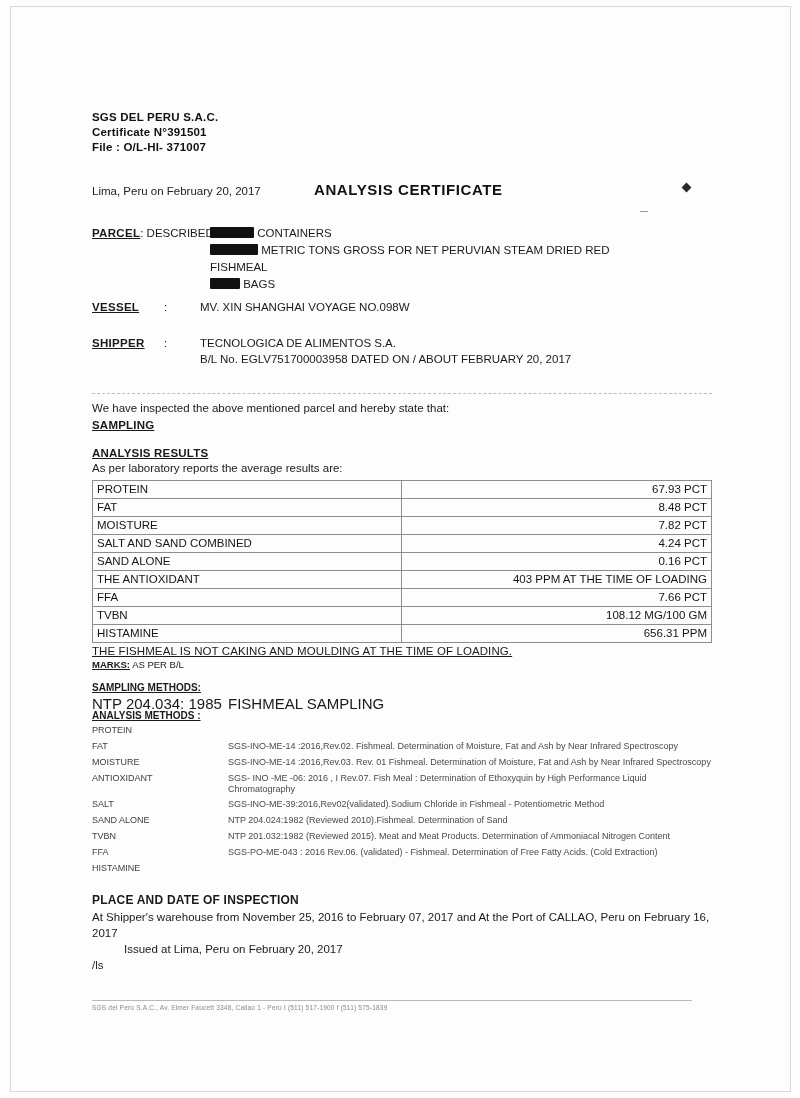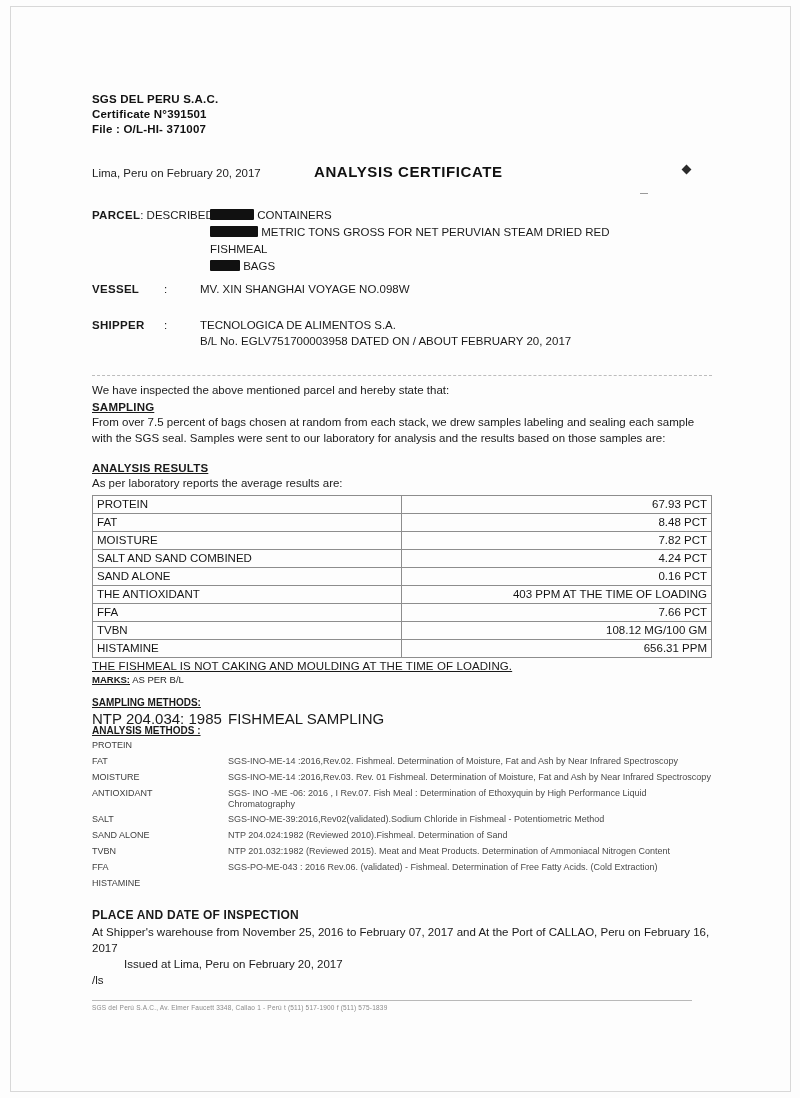--- a/index.html
+++ b/index.html
@@ -40,21 +40,21 @@
   .scan-edge-bottom {
     position: absolute;
     left: 10px; bottom: 6px;
     width: 781px; height: 1px;
     background: #d8d8d8;
   }
 
   .content {
     position: absolute;
     left: 92px;
-    top: 92px;
+    top: 110px;
     width: 620px;
   }
 
   .header-block {
     font-size: 11.5px;
     line-height: 15px;
     font-weight: bold;
     letter-spacing: 0.2px;
     color: #111;
   }
@@ -99,20 +99,21 @@
   }
 
   .field-row {
     position: relative;
     margin-top: 20px;
     font-size: 11.5px;
     line-height: 16px;
   }
   .label-u {
     font-weight: bold;
+    text-decoration: underline;
     letter-spacing: 0.3px;
   }
   .parcel-body {
     position: absolute;
     left: 108px;
     top: 0;
     width: 512px;
   }
   .redact {
     display: inline-block;
@@ -306,21 +307,20 @@
       <span class="colon">:</span>
       <span class="val">TECNOLOGICA DE ALIMENTOS  S.A.</span>
       <span class="shipper-sub">B/L No.  EGLV751700003958   DATED ON / ABOUT FEBRUARY 20, 2017</span>
     </div>
 
     <div class="dashed-sep"></div>
 
     <div class="para">We have inspected the above mentioned parcel and hereby state that:</div>
 
     <div class="sec-title">SAMPLING</div>
-    <div class="para" style="margin-top:1px;">From over 7.5 percent of bags chosen at random from each stack, we drew samples labeling and sealing each sample with the SGS seal. Samples were sent to our laboratory for analysis and the results based on those samples are:</div>
 
     <div class="sec-title spaced">ANALYSIS RESULTS</div>
     <div class="para" style="margin-top:1px;">As per laboratory reports the average results are:</div>
 
     <table class="results">
       <tbody>
         <tr>
           <td class="name">PROTEIN</td>
           <td class="value">67.93 PCT</td>
         </tr>

